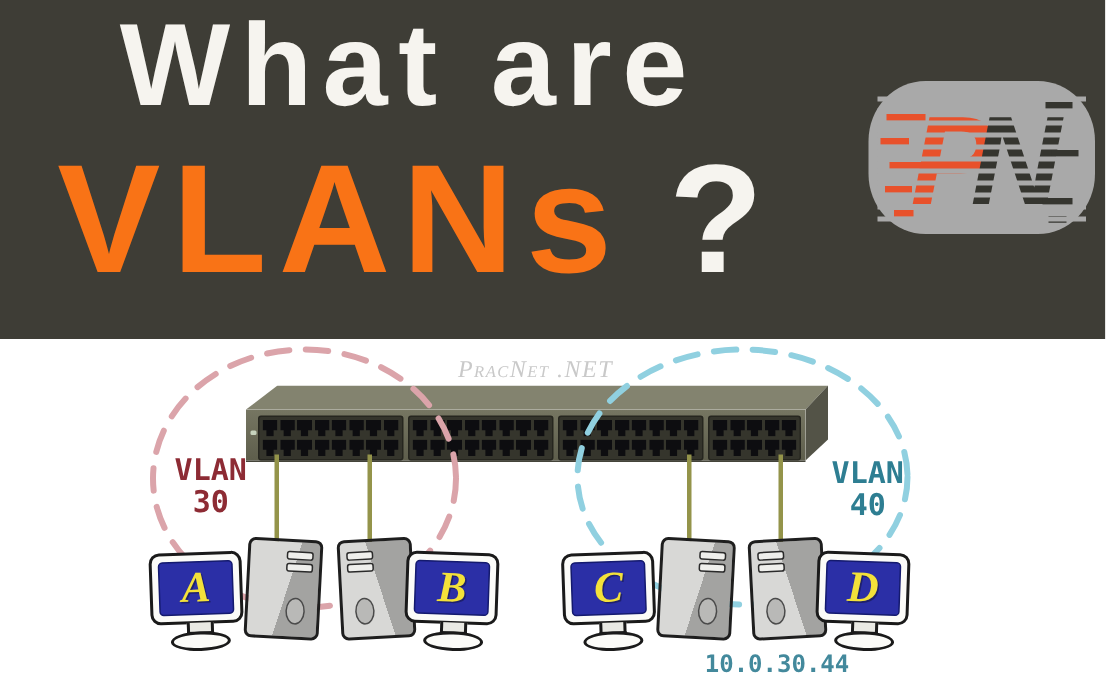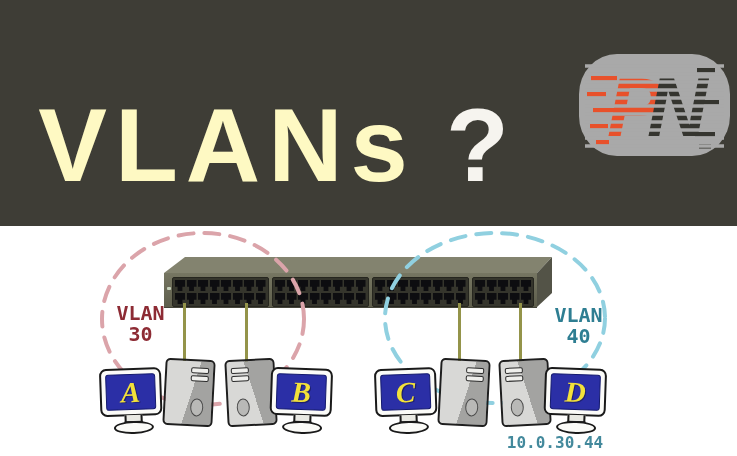--- a/index.html
+++ b/index.html
@@ -4,21 +4,21 @@
 <style>
   html,body{margin:0;padding:0;}
   #stage{position:relative;width:737px;height:456px;background:#ffffff;overflow:hidden;
          font-family:"Liberation Sans",sans-serif;}
   
   .header{position:absolute;left:0;top:0;width:737px;height:226px;background:#3e3d36;}
   .title-line1{position:absolute;left:0;top:0;width:545px;text-align:center;
       font-size:78px;font-weight:700;letter-spacing:7px;color:#f6f4ef;line-height:1.12;}
   .title-line2{position:absolute;left:0;top:94px;width:555px;text-align:center;
       font-size:103px;font-weight:700;letter-spacing:8px;line-height:1.0;}
-  .vlans-word{color:#fef9c3;}
+  .vlans-word{color:#f97316;}
   .qmark{color:#f6f4ef;margin-left:30px;}
   .logo-wrap{position:absolute;left:577px;top:48px;width:155px;height:114px;}
   
   .watermark{position:absolute;left:292px;top:238px;width:130px;text-align:center;
       font-family:"Liberation Serif",serif;font-style:italic;font-variant:small-caps;
       font-size:16px;letter-spacing:1px;color:#c9c9c9;}
   .circles-svg{position:absolute;left:0;top:0;width:737px;height:456px;pointer-events:none;}
   
   .switch{position:absolute;left:160px;top:255px;width:395px;height:56px;}
   .switch-top{position:absolute;left:0;top:0;width:395px;height:19px;background:#83836f;
@@ -64,29 +64,30 @@
   .mon-neck{width:14px;height:6px;background:#e9e9e3;border:2px solid #1a1a1a;border-top:none;
       margin:-1px auto 0;}
   .mon-base{width:36px;height:9px;background:#fbfbf8;border:2px solid #1a1a1a;border-radius:50%;
       margin:-2px auto 0;}
   
   .mono{font-family:"DejaVu Sans Mono",monospace;font-weight:700;}
   .vlan-label{position:absolute;width:85px;text-align:center;font-size:20px;line-height:21px;}
   .vlan20-label{left:98px;top:303px;color:#8d2b34;}
   .vlan30-label{left:536px;top:305px;color:#2e7e92;}
   .ip-label{position:absolute;top:433px;width:122px;text-align:center;font-size:16px;}
-  .ip-a{left:94px;}  .ip-b{left:197px;} .ip-c{left:350px;} .ip-d{left:457px;margin-left:37px;}
+  .ip-a{left:94px;}  .ip-b{left:197px;} .ip-c{left:350px;} .ip-d{left:457px;}
   .c-red{color:#9c3038;} .c-teal{color:#43899c;}
 </style>
 </head>
 <body>
 
 <div id="stage">
 
   <div class="header">
+    <div class="title-line1">What are</div>
     <div class="title-line2">
       <span class="vlans-word">VLANs</span><span class="qmark">?</span>
     </div>
 
     <div class="logo-wrap">
       <svg width="155" height="114" viewBox="0 0 155 114">
         <rect x="2" y="6" width="151" height="102" rx="38" ry="40" fill="#a9a9a9"></rect>
         <text x="30" y="88" font-family="Liberation Sans, sans-serif" font-size="84" font-weight="bold" font-style="italic" fill="#e8512b">P</text>
         <text x="70" y="88" font-family="Liberation Sans, sans-serif" font-size="84" font-weight="bold" font-style="italic" fill="#35352f">N</text>
 
@@ -112,20 +113,21 @@
           <line x1="8" y1="66" x2="147" y2="66"></line>
             <line x1="8" y1="74" x2="147" y2="74"></line>
           <line x1="8" y1="82" x2="147" y2="82"></line>
             <line x1="8" y1="90" x2="147" y2="90"></line>
           <line x1="8" y1="98" x2="147" y2="98"></line>
         </g>
       </svg>
     </div>
   </div>
 
+  <div class="watermark">PracNet .NET</div>
 
   <div class="switch">
     <div class="switch-top"></div>
     <div class="switch-side"></div>
     <div class="switch-front">
       <div class="led"></div>
       <div class="bank bank0">
           <div class="port-row">
             <div class="port"></div>
             <div class="port"></div>

